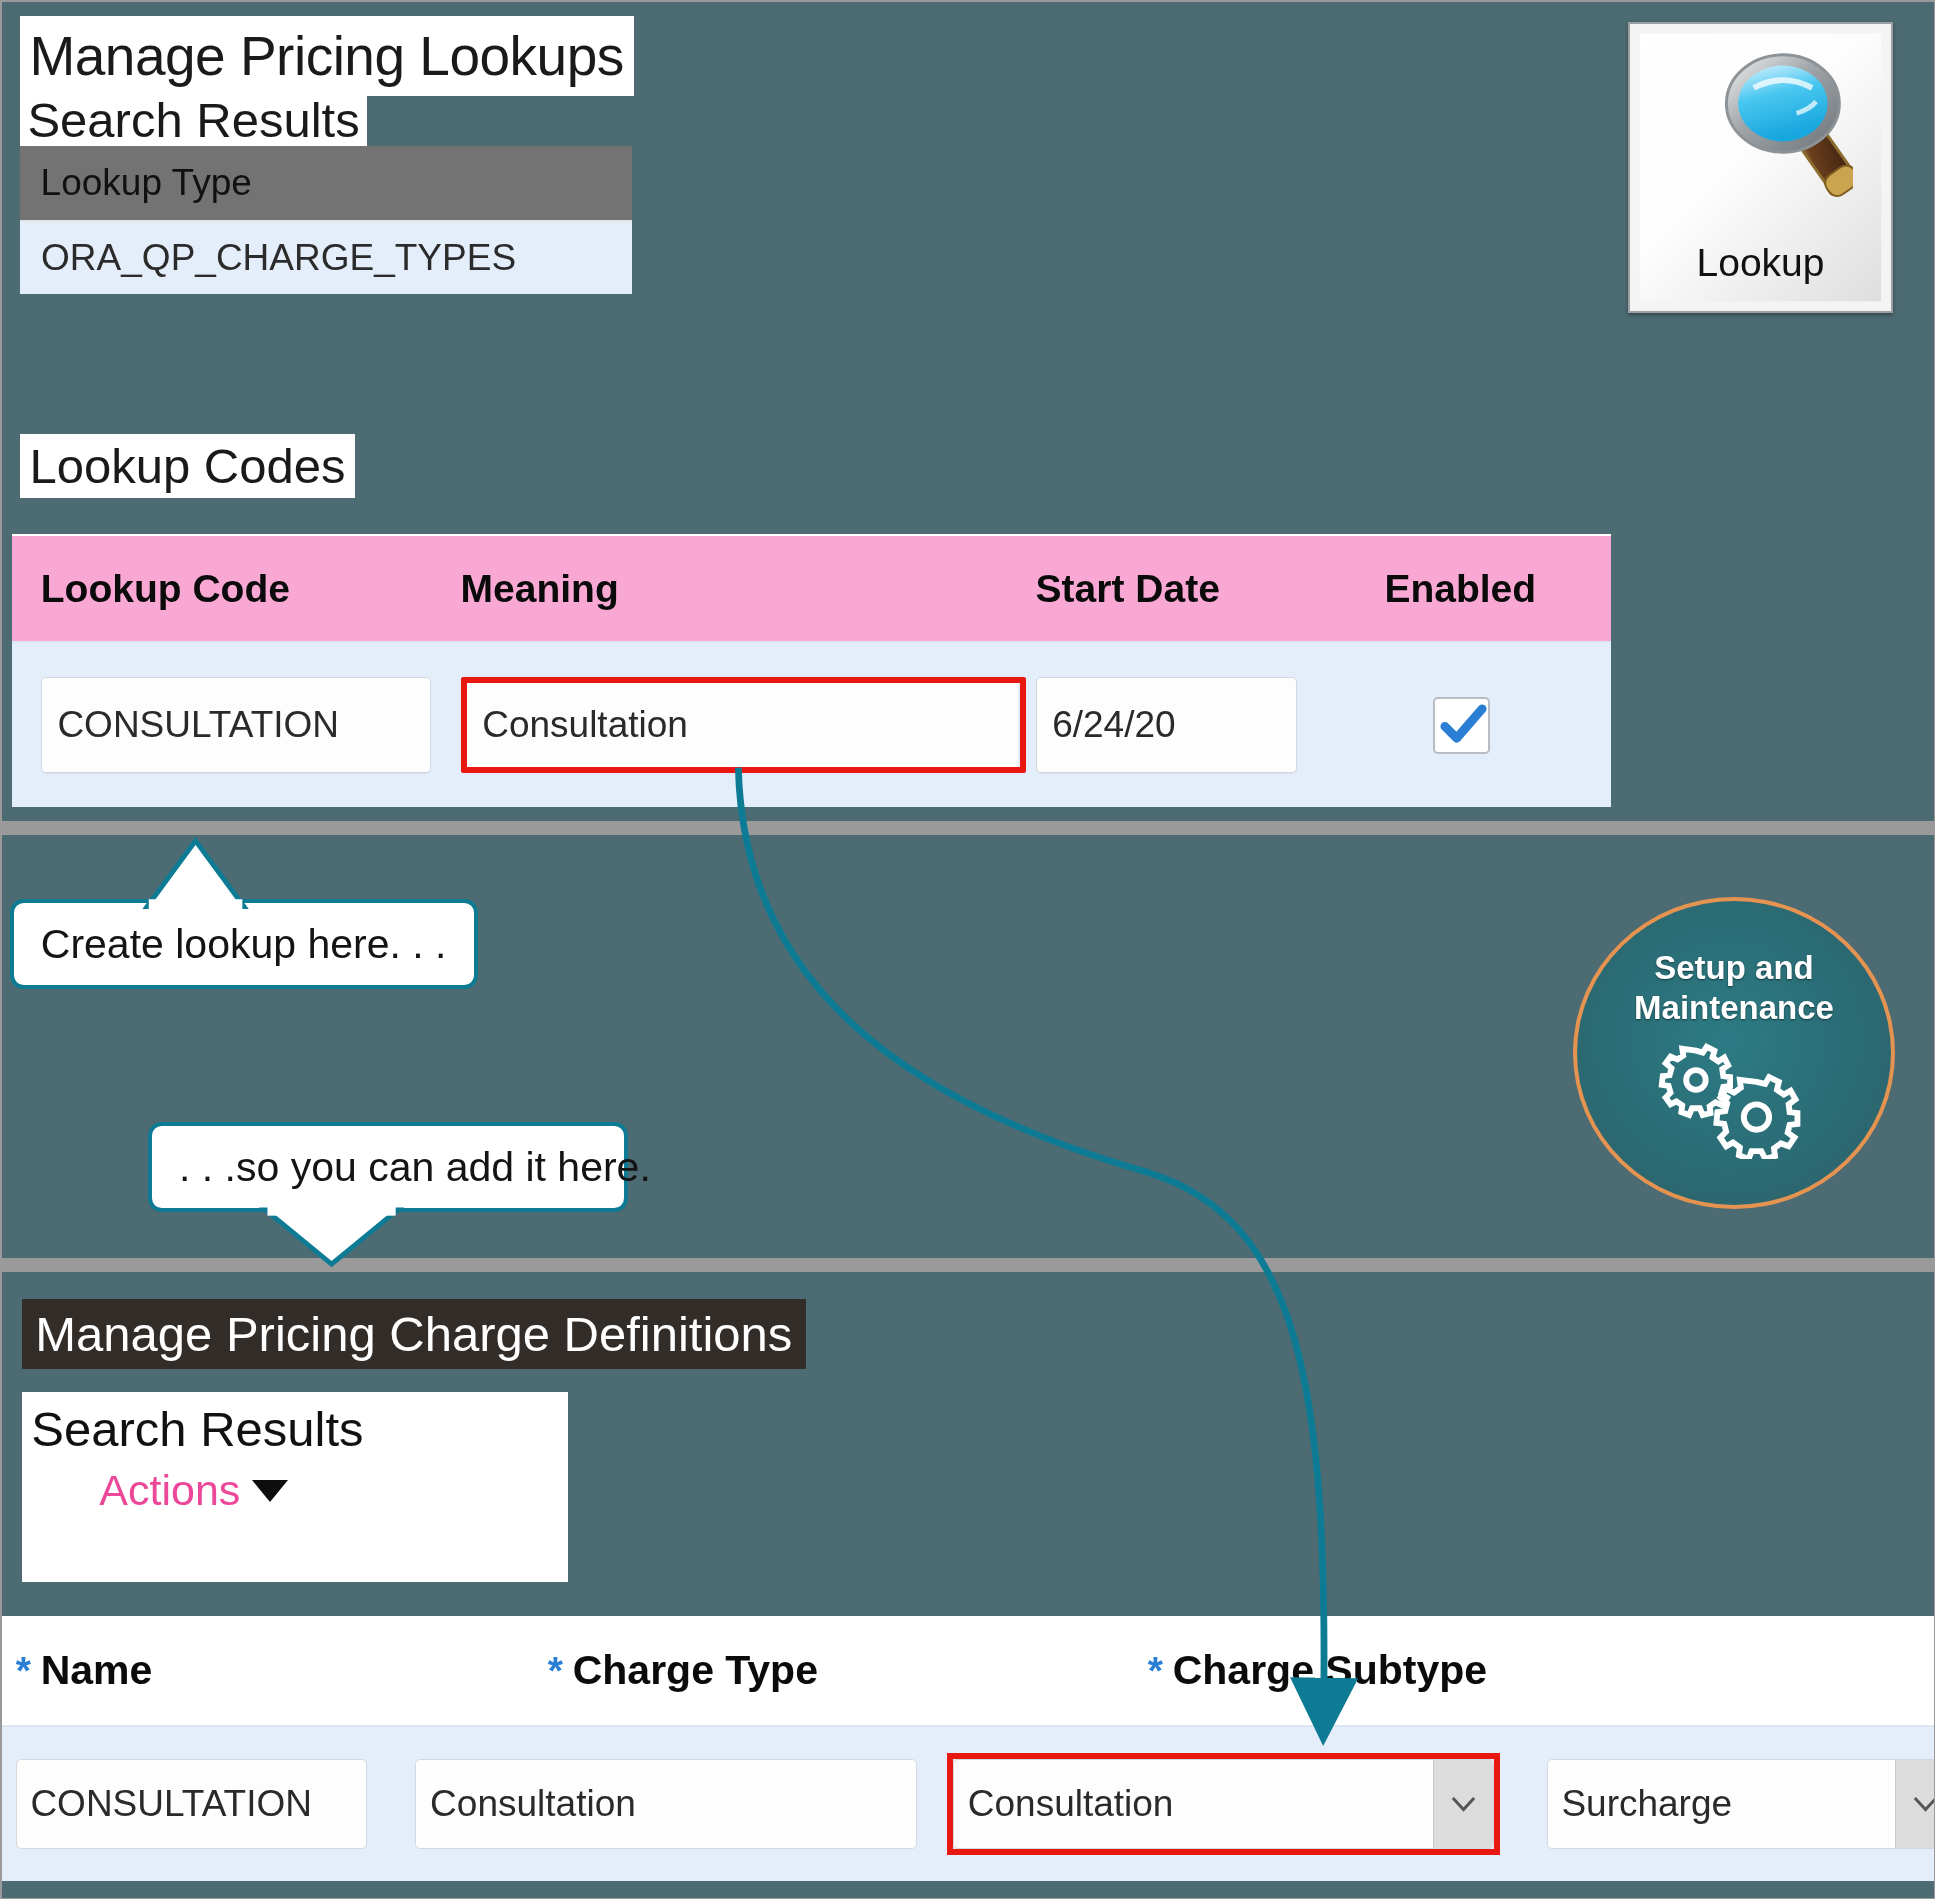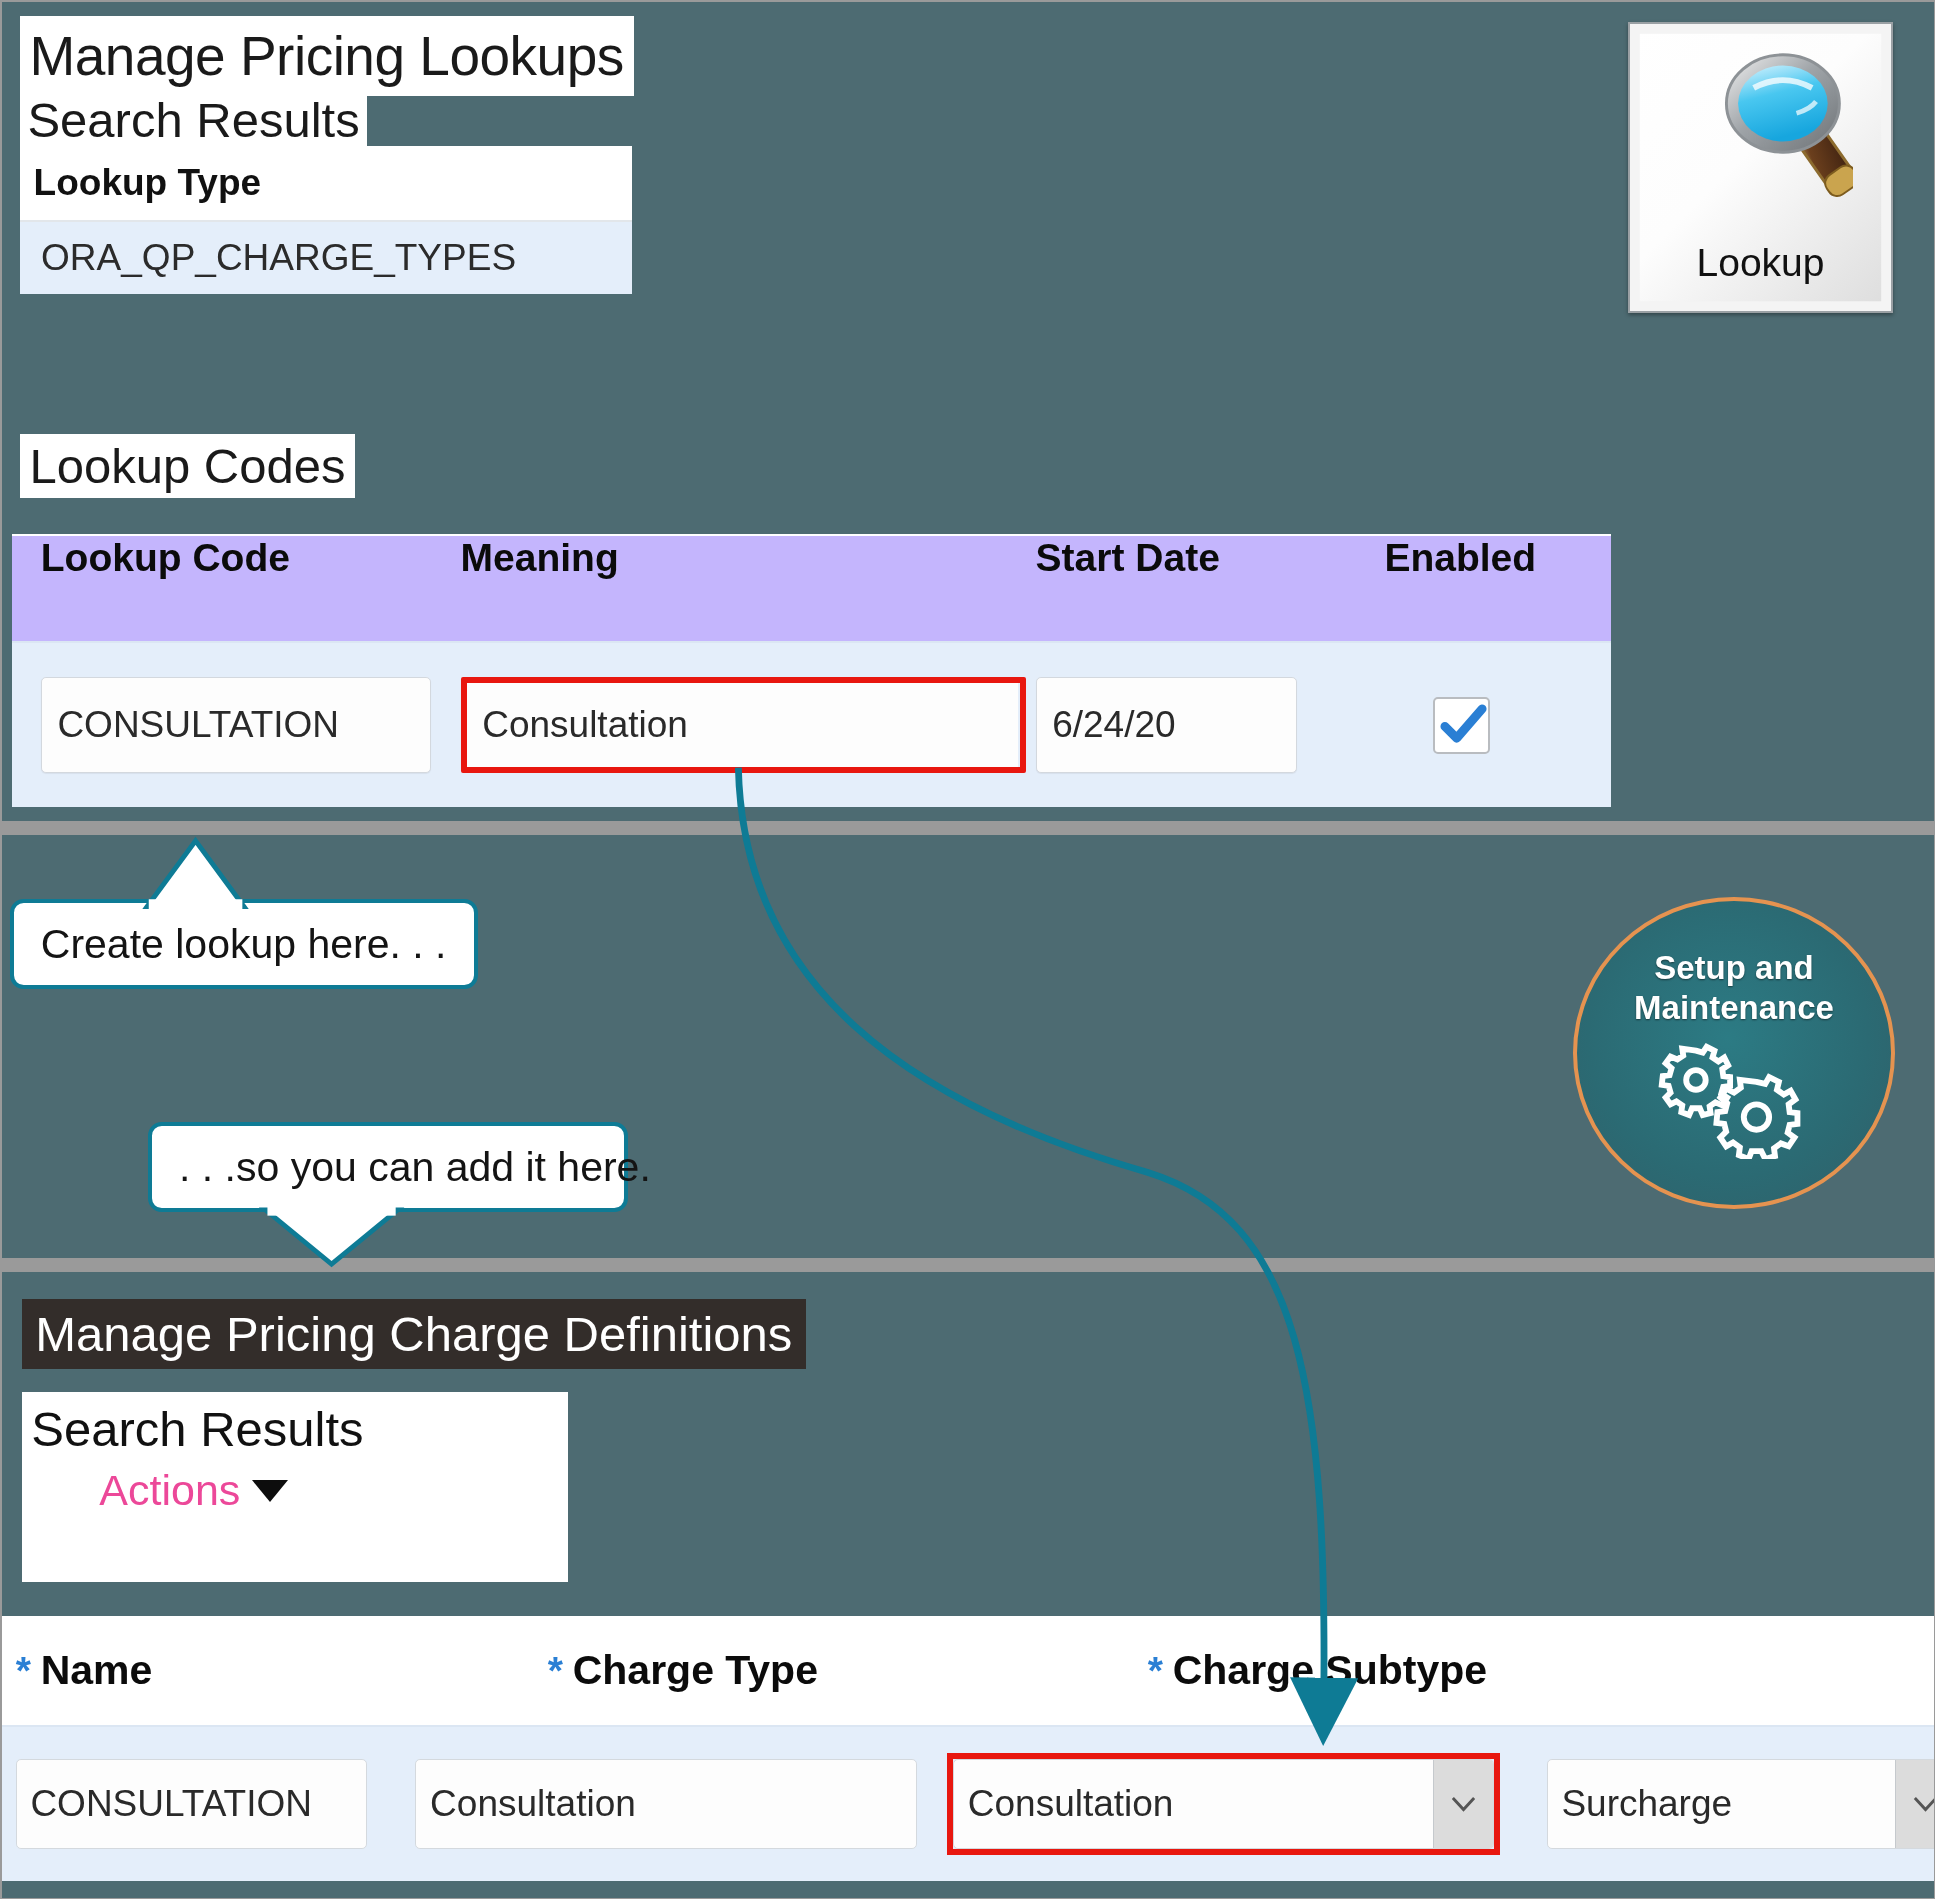--- a/index.html
+++ b/index.html
@@ -42,26 +42,26 @@
     font-size: 49px;
   }
 
   
   #lookup-type-table {
     position: absolute;
     left: 17.6px; top: 144px;
     width: 612px;
   }
   #lookup-type-header {
-    background: #ffffff;
+    background: #737373;
     height: 76px;
     display: flex; align-items: center;
-    padding-left: 14px;
+    padding-left: 21px;
     font-size: 37px;
-    font-weight: bold;
+    font-weight: normal;
     color: #111;
     border-bottom: 2px solid #e2e6ea;
   }
   #lookup-type-row {
     background: #e4eefa;
     height: 72px;
     display: flex; align-items: center;
     padding-left: 21.5px;
     font-size: 37px;
     color: #2b2b2b;
@@ -76,23 +76,23 @@
 
   
   #lookup-codes-grid {
     position: absolute;
     left: 9.8px; top: 532px;
     width: 1599px;
     border-top: 2px solid #ffffff;
   }
   .grid-head {
     display: flex;
-    background: #c4b5fd;
+    background: #f9a8d4;
     height: 105px;
-    align-items: flex-start;
+    align-items: center;
     font-weight: bold;
     font-size: 39px;
     color: #0b0b0b;
   }
   .grid-row {
     display: flex;
     background: #e4eefa;
     height: 166px;
     align-items: center;
     border-top: 2px solid #dbe6f3;

